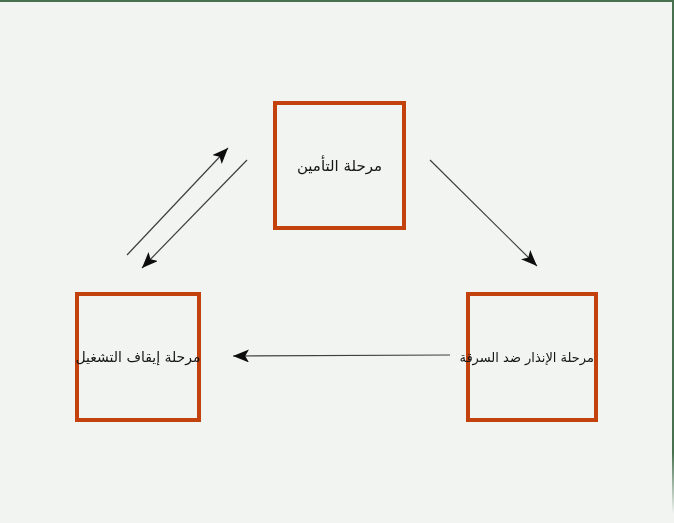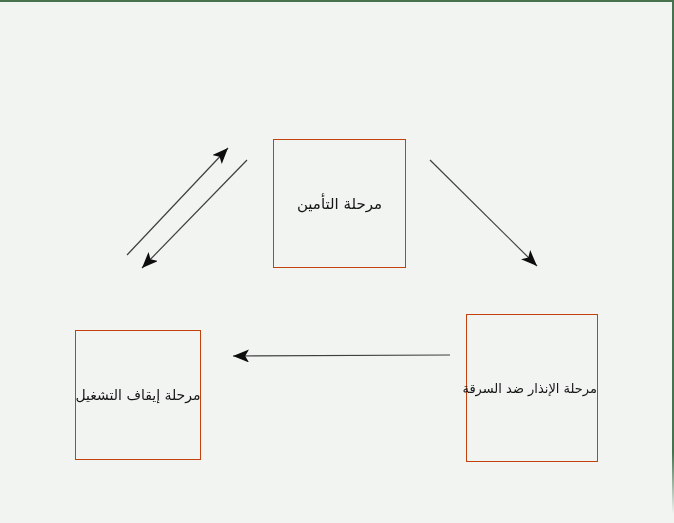--- a/index.html
+++ b/index.html
@@ -22,43 +22,42 @@
   }
   .frame-right {
     position: absolute;
     top: 0; right: 0;
     width: 2px;
     height: 514px;
     background: linear-gradient(to bottom, #47714f 0%, #47714f 88%, rgba(71,113,79,0) 100%);
   }
   .node {
     position: absolute;
-    border: 1px solid #c2410c;
+    border: 4px solid #c2410c;
     box-sizing: border-box;
     display: flex;
     align-items: center;
     justify-content: center;
     color: #151515;
     direction: rtl;
     white-space: nowrap;
-    margin-top: 38px;
   }
   #node-security {
     left: 273px; top: 101px;
     width: 133px; height: 129px;
     font-size: 15px;
   }
   #node-shutdown {
     left: 75px; top: 292px;
     width: 126px; height: 130px;
     font-size: 14px;
   }
   #node-alarm {
-    left: 466px; top: 276px;
-    width: 132px; height: 148px;
+    left: 466px; top: 292px;
+    width: 132px; height: 130px;
     font-size: 13px;
     justify-content: flex-start; 
   }
   svg.edges {
     position: absolute;
     left: 0; top: 0;
     width: 674px;
     height: 523px;
     pointer-events: none;
   }

